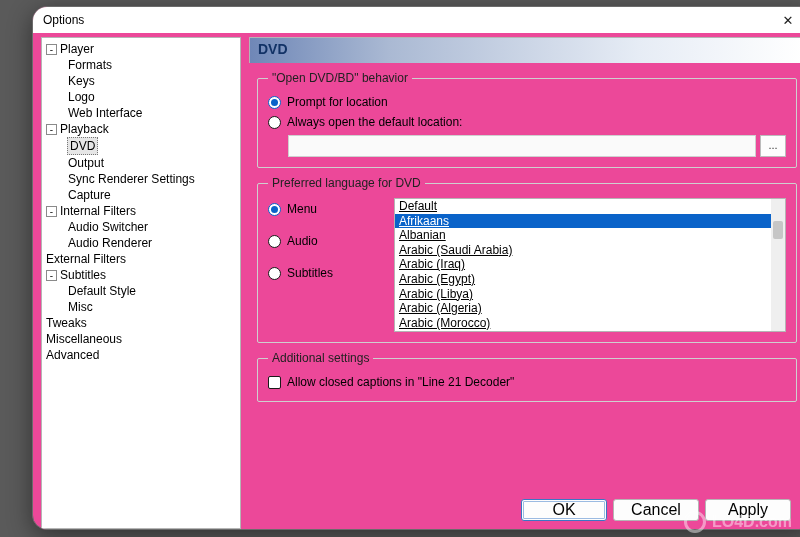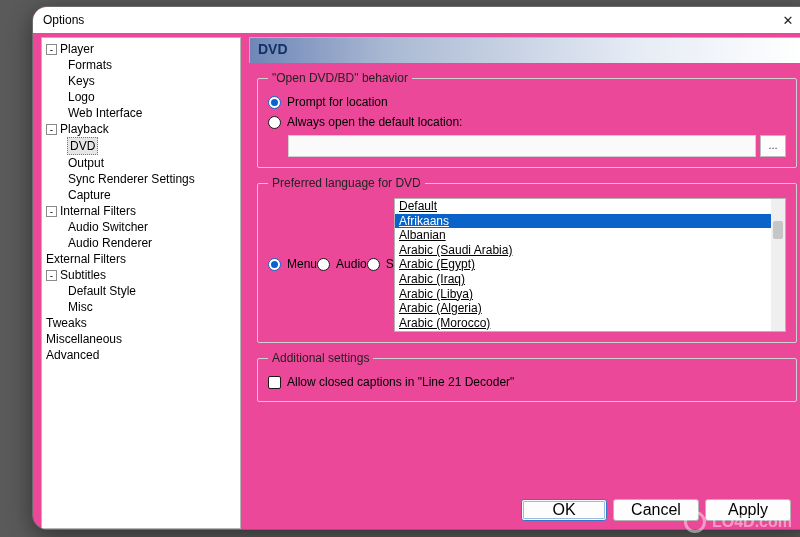--- a/index.html
+++ b/index.html
@@ -157,20 +157,22 @@
     cursor: pointer;
     font-size: 11px;
     color: #333;
   }
   .lang-body {
     display: flex;
     gap: 16px;
   }
   .lang-radios {
     display: flex;
+    flex-direction: column;
+    gap: 10px;
     padding-top: 2px;
     width: 110px;
   }
   .lang-list-wrap {
     flex: 1;
     display: flex;
     border: 1px solid #b5b5b5;
   }
   .lang-list {
     flex: 1;
@@ -438,22 +440,22 @@
                 <span class="radio-label">Subtitles</span>
               </div>
             </div>
 
             <div class="lang-list-wrap">
               <div class="lang-list" id="lang-list">
                   <div class="lang-item">Default</div>
                   <div class="lang-item selected">Afrikaans</div>
                   <div class="lang-item">Albanian</div>
                   <div class="lang-item">Arabic (Saudi Arabia)</div>
+                  <div class="lang-item">Arabic (Iraq)</div>
                   <div class="lang-item">Arabic (Egypt)</div>
-                  <div class="lang-item">Arabic (Iraq)</div>
                   <div class="lang-item">Arabic (Libya)</div>
                   <div class="lang-item">Arabic (Algeria)</div>
                   <div class="lang-item">Arabic (Morocco)</div>
                 </div>
               <div class="lang-scroll">
                 <div class="lang-thumb"></div>
               </div>
             </div>
           </div>
         </fieldset>

